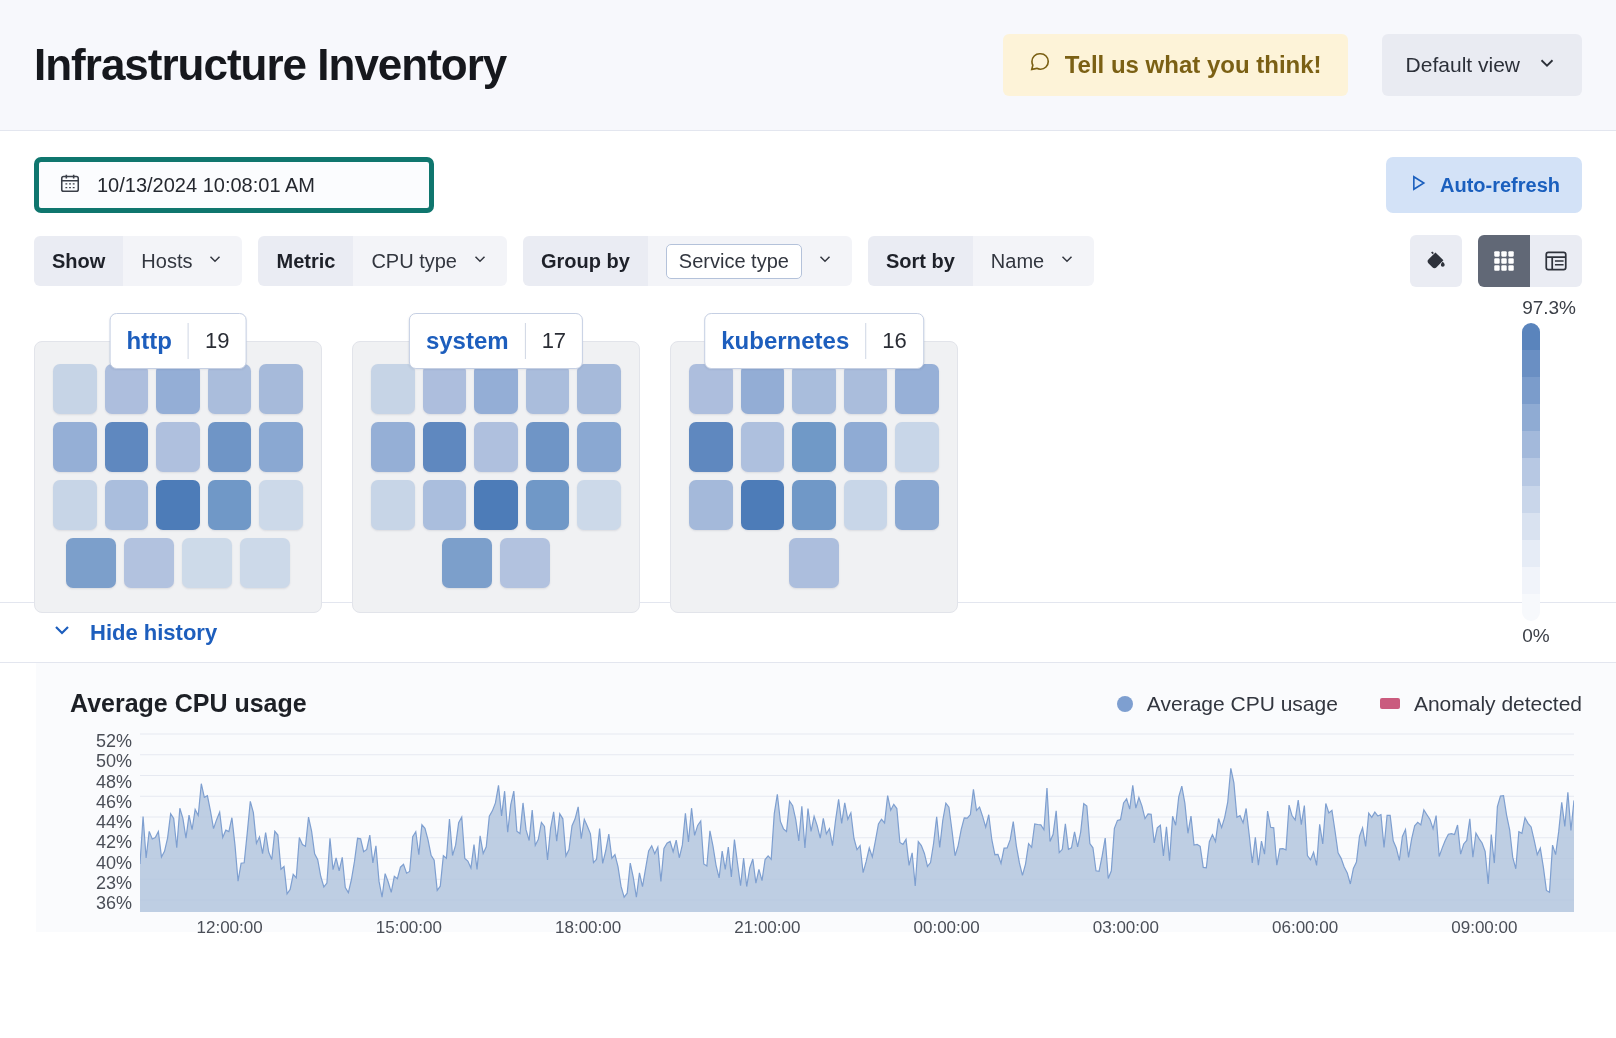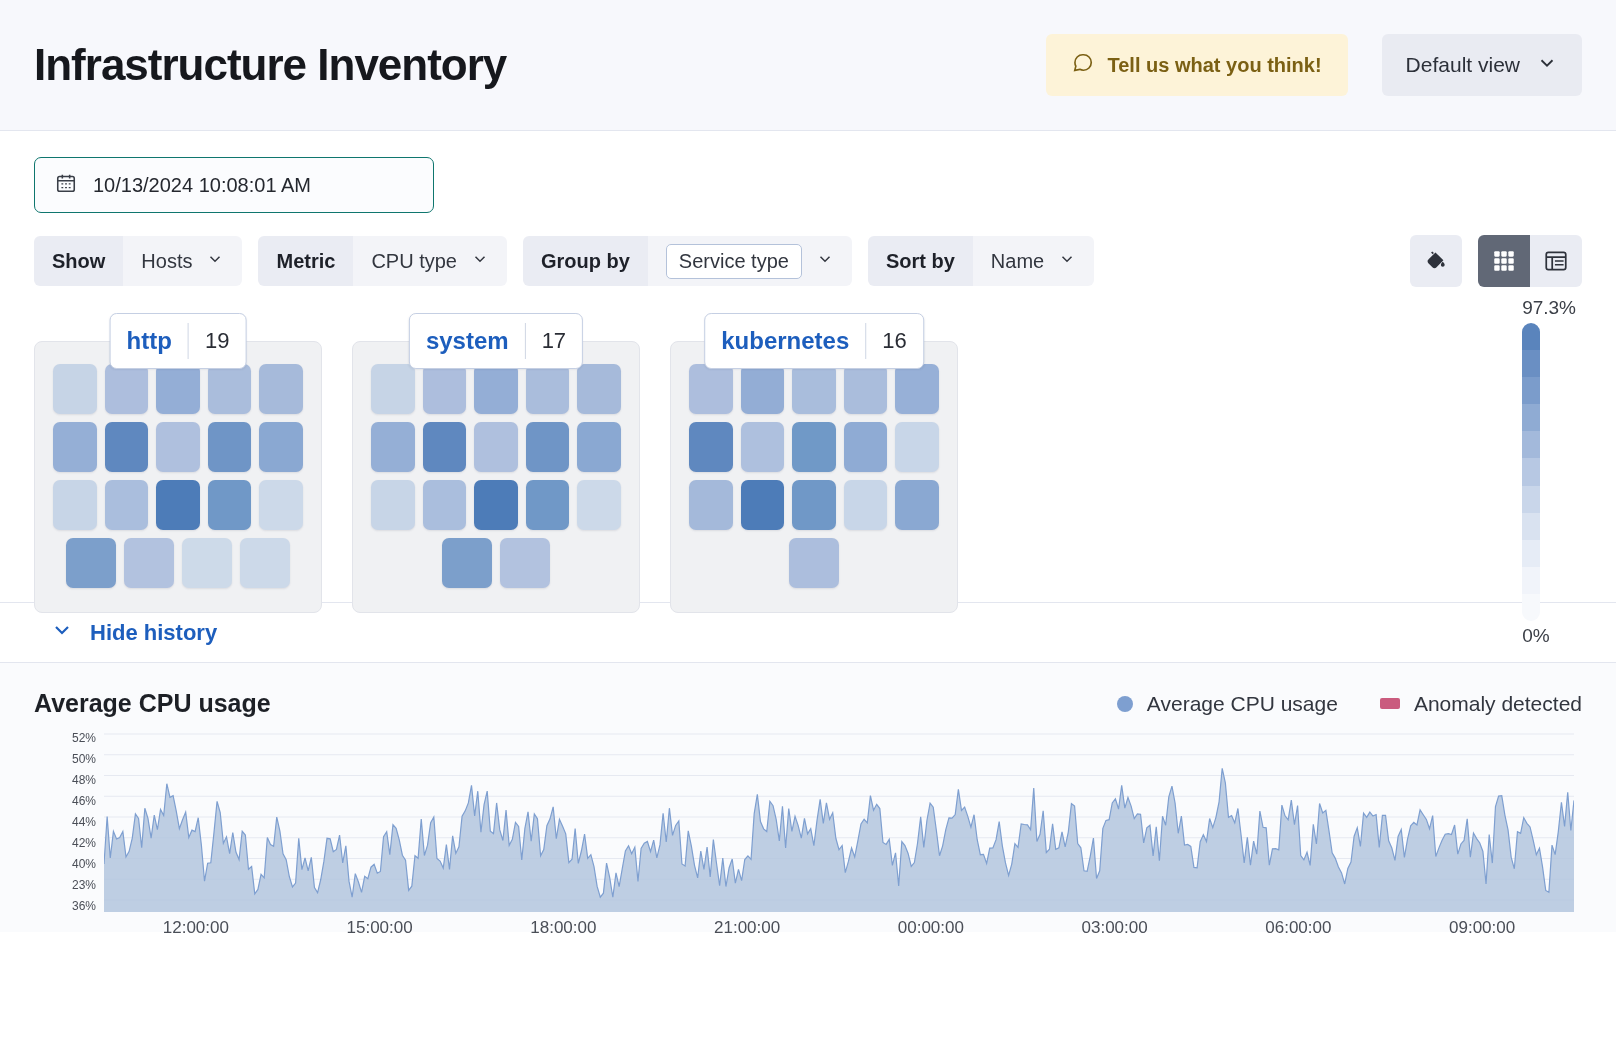--- a/index.html
+++ b/index.html
@@ -26,21 +26,21 @@
     color: #16181d; margin: 0;
   }
   .header-right {
     margin-left: auto; display: flex; align-items: center; gap: 34px;
   }
   .feedback-btn {
     background: #fdf3d8; color: #7b6014;
     border: none; border-radius: 6px;
     height: 62px; padding: 0 26px;
     display: flex; align-items: center; gap: 14px;
-    font-size: 20px; font-weight: 700; cursor: pointer;
+    font-size: 24px; font-weight: 700; cursor: pointer;
     font-family: inherit;
   }
   .view-btn {
     background: #e9ebf2; color: #2c3039;
     border: none; border-radius: 6px;
     height: 62px; padding: 0 24px;
     display: flex; align-items: center; gap: 16px;
     font-size: 21px; cursor: pointer; font-family: inherit;
   }
 
@@ -50,21 +50,21 @@
   .search-box {
     flex: 0 0 865px; height: 56px;
     border: 1px solid #dfe2ee; border-radius: 7px;
     background: #fbfcfe;
     display: flex; align-items: center; gap: 16px;
     padding: 0 20px;
   }
   .search-placeholder { color: #8d919c; font-size: 20px; }
   .date-box {
     flex: 0 0 400px; height: 56px;
-    border: 1px solid #0f766e; border-radius: 7px;
+    border: 5px solid #0f766e; border-radius: 7px;
     background: #fbfcfe;
     display: flex; align-items: center; gap: 16px; padding: 0 20px;
     font-size: 20px; color: #25282f;
   }
   .refresh-btn {
     margin-left: auto; height: 56px; width: 196px;
     background: #d3e2f7; color: #1a5fbe;
     border: none; border-radius: 7px;
     display: flex; align-items: center; justify-content: center; gap: 12px;
     font-size: 20px; font-weight: 700; cursor: pointer; font-family: inherit;
@@ -148,35 +148,35 @@
     display: flex; flex-direction: column; margin: 4px 0;
   }
   .scale-bar div { flex: 1 1 auto; }
 
   
   .history-toggle {
     height: 60px; display: flex; align-items: center; gap: 16px;
     padding: 0 50px; color: #1d5ebd; font-size: 22px; font-weight: 700;
     cursor: pointer; border-bottom: 1px solid #e3e6ef; background:#fff;
   }
-  .chart-panel { background: #fafbfd; padding: 26px 34px 0 34px; height: 269px; }
+  .chart-panel { background: #fafbfd; padding: 26px 34px 0 34px; height: 269px; margin-left: 36px; }
   .chart-head { display: flex; align-items: center; }
   .chart-title { font-size: 25px; font-weight: 700; color: #1d2026; }
   .chart-legend { margin-left: auto; display: flex; align-items: center; gap: 42px; }
   .legend-item { display: flex; align-items: center; gap: 14px; font-size: 21px; color: #32363f; }
   .legend-dot { width: 16px; height: 16px; border-radius: 50%; }
   .legend-sq { width: 20px; height: 11px; border-radius: 2px; }
 
   .chart-wrap { position: relative; margin-top: 14px; height: 205px; }
   .y-axis {
     position: absolute; left: 0; top: 0; width: 62px; height: 180px;
     display: flex; flex-direction: column; justify-content: space-between;
     align-items: flex-end;
   }
-  .y-axis span { font-size: 12px; color: #4a4e57; line-height: 1; }
+  .y-axis span { font-size: 18px; color: #4a4e57; line-height: 1; }
   .plot { position: absolute; left: 70px; right: 8px; top: 0; height: 180px; }
   .plot svg { display:block; width: 100%; height: 100%; }
   .x-axis {
     position: absolute; left: 70px; right: 8px; top: 186px;
     display: flex;
   }
   .x-axis span {
     font-size: 17px; color: #4a4e57; flex: 1 1 0; text-align: center;
   }
 </style>
@@ -212,20 +212,28 @@
       <span>
         <svg width="22" height="22" viewBox="0 0 24 24" fill="none" stroke="#3a3f48" stroke-width="1.7">
           <rect x="3" y="5" width="18" height="16" rx="2"></rect>
             <path d="M3 9.5h18M8 3v4M16 3v4"></path>
           <path d="M7 13h2M11 13h2M15 13h2M7 17h2M11 17h2M15 17h2" stroke-width="1.3"></path>
         </svg>
       </span>
       <span>10/13/2024 10:08:01 AM</span>
     </div>
 
+    <button class="refresh-btn">
+      <span>
+        <svg width="20" height="20" viewBox="0 0 24 24" fill="none" stroke="#1a5fbe" stroke-width="1.9">
+          <path d="M7 4.5l12 7.5-12 7.5z"></path>
+        </svg>
+      </span>
+      <span>Auto-refresh</span>
+    </button>
   </div>
 
   <div class="row2">
     <div class="filter-group">
       <div class="filter-label">Show</div>
       <div class="filter-value">
         <span>Hosts</span>
         <span>
           <svg width="18" height="18" viewBox="0 0 24 24" fill="none" stroke="#32363f" stroke-width="2">
               <path d="M6 9l6 6 6-6"></path>

